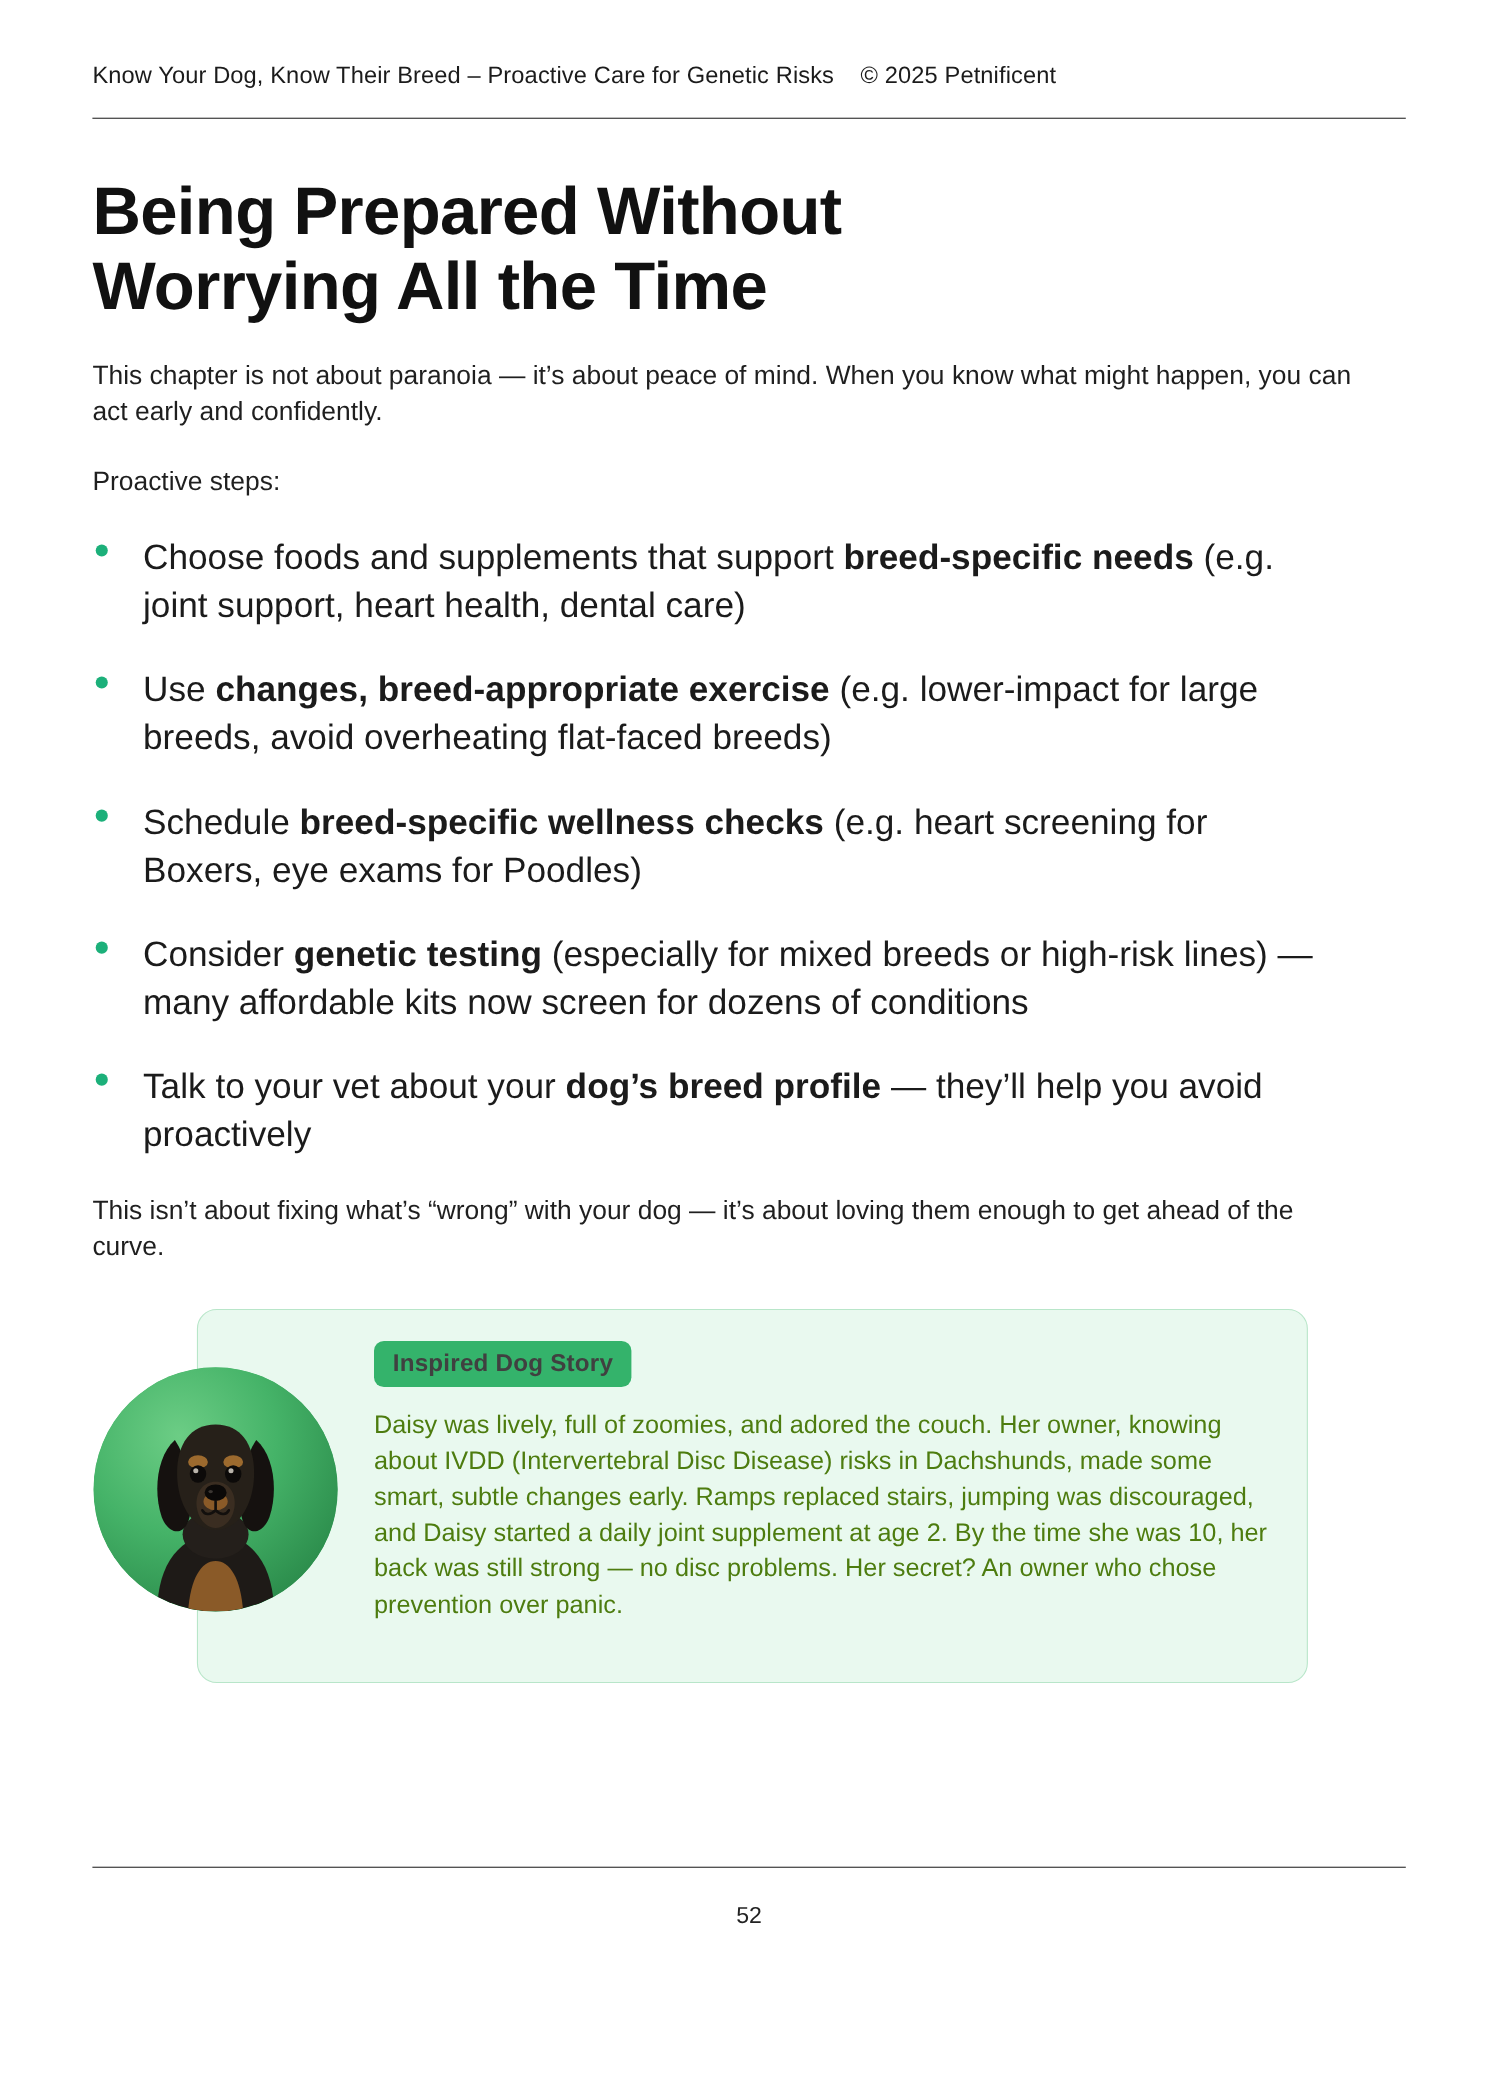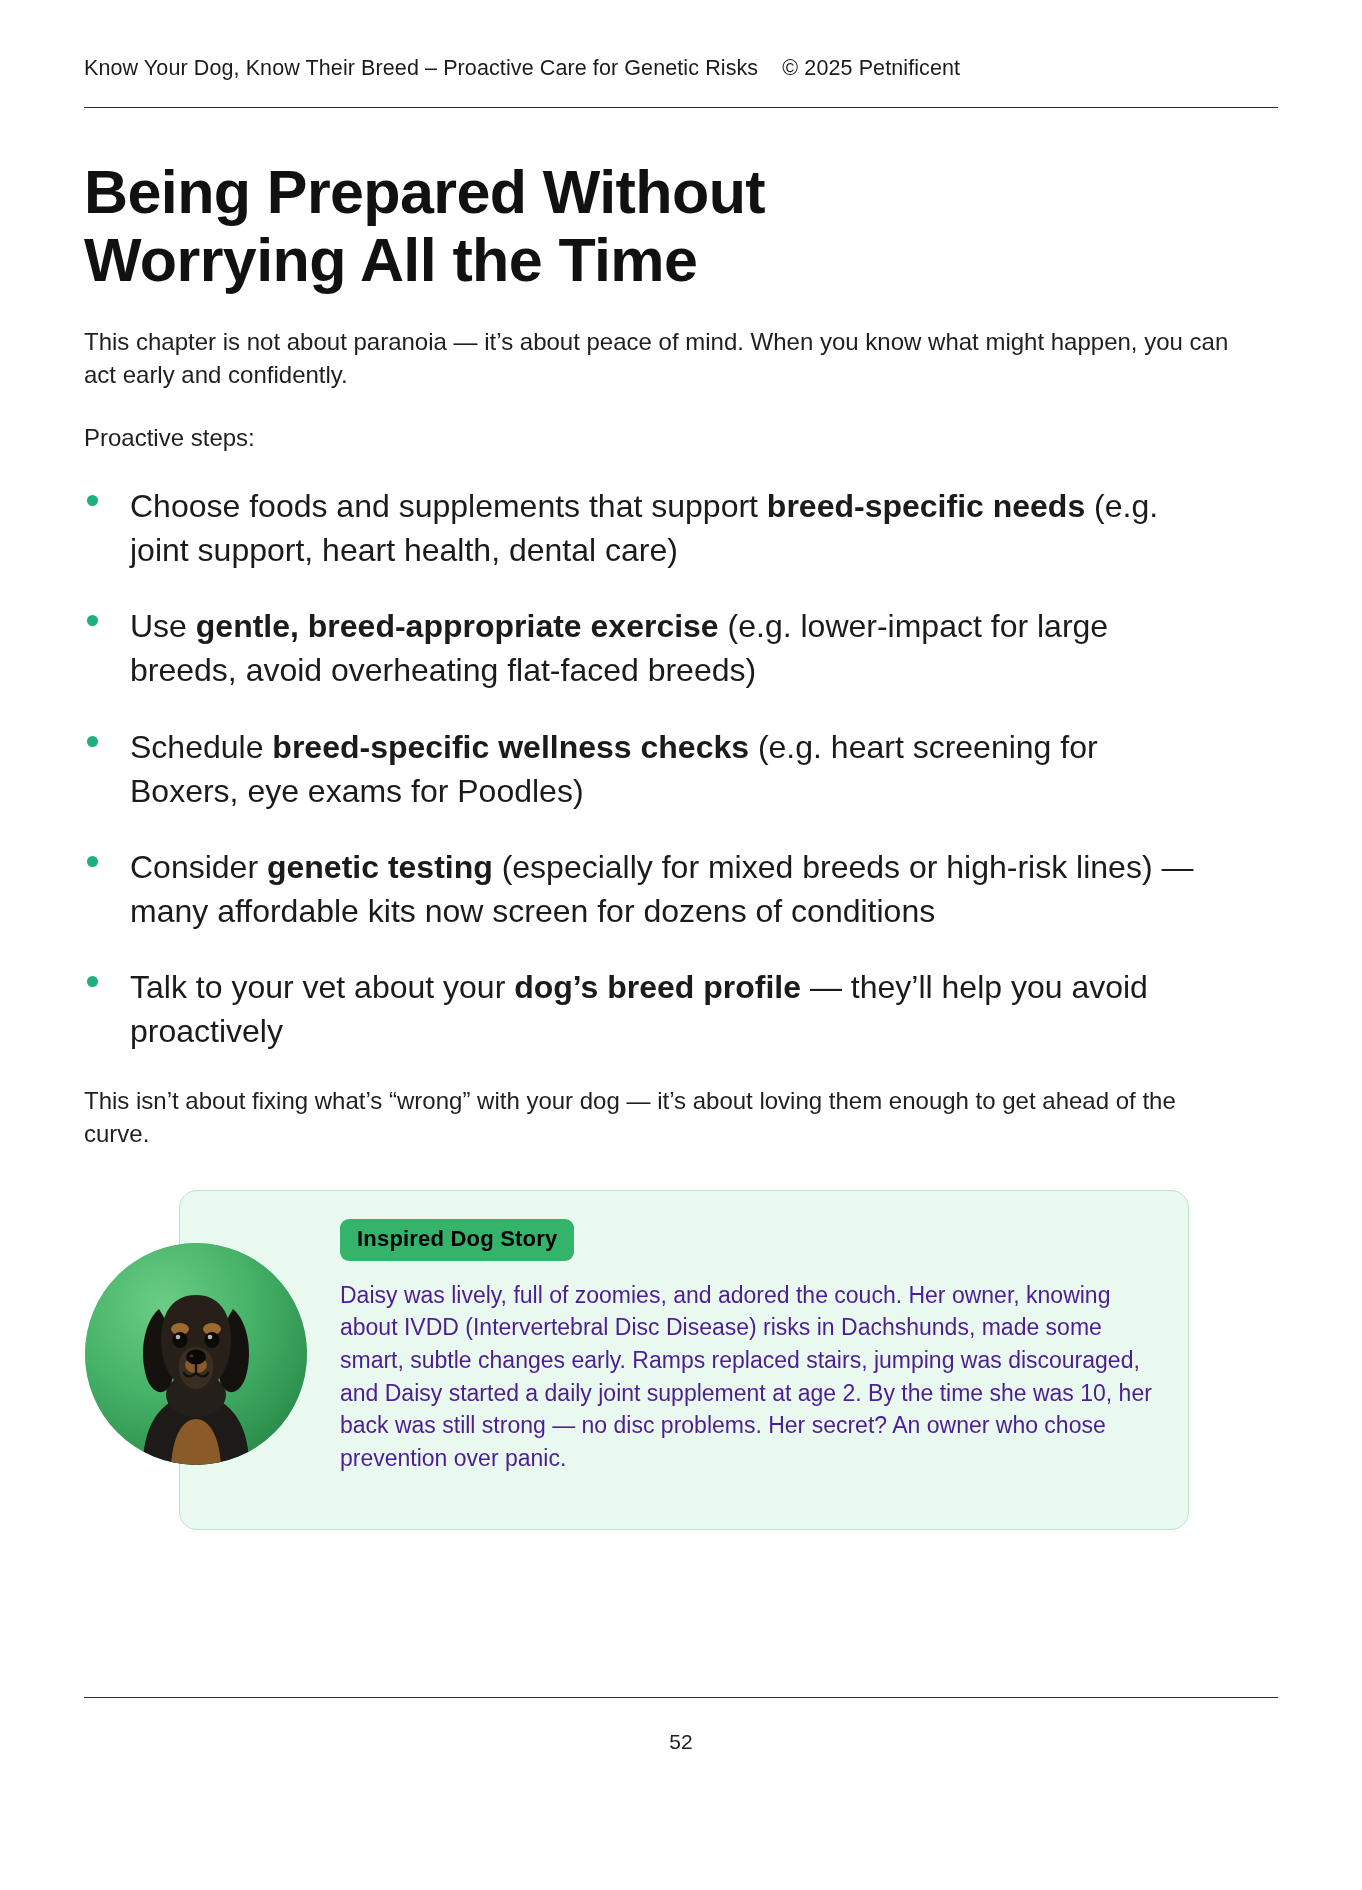--- a/index.html
+++ b/index.html
@@ -107,33 +107,33 @@
     width: 1010px;
     min-height: 340px;
     background: #e9f9ef;
     border: 1.5px solid #b8e6c9;
     border-radius: 18px;
     padding: 28px 34px 32px 160px;
   }
   .story-badge {
     display: inline-block;
     background: #34b36b;
-    color: #000000;
+    color: #404040;
     font-size: 22px;
     font-weight: 800;
     letter-spacing: 0.2px;
     padding: 7px 17px 9px 17px;
     border-radius: 9px;
     text-align: center;
   }
   .story-text {
     margin: 18px 0 0 0;
     font-size: 23px;
     line-height: 1.42;
-    color: #4c1d95;
+    color: #4d7c0f;
   }
   .story-avatar {
     position: absolute;
     left: -95px;
     top: 52px;
     width: 222px;
     height: 222px;
     border-radius: 50%;
     overflow: hidden;
     background: radial-gradient(circle at 35% 28%, #64c97f 0%, #44b368 45%, #2c8c4c 100%);
@@ -168,21 +168,21 @@
 
   <p class="body">Proactive steps:</p>
 
   <ul class="bullets">
     <li>
       <span class="dot"></span>
       <span>Choose foods and supplements that support </span><b>breed-specific needs</b><span> (e.g. joint support, heart health, dental care)</span>
     </li>
     <li>
       <span class="dot"></span>
-      <span>Use </span><b>gentle, breed-appropriate exercise</b><span> (e.g. lower-impact for large breeds, avoid overheating flat-faced breeds)</span>
+      <span>Use </span><b>changes, breed-appropriate exercise</b><span> (e.g. lower-impact for large breeds, avoid overheating flat-faced breeds)</span>
     </li>
     <li>
       <span class="dot"></span>
       <span>Schedule </span><b>breed-specific wellness checks</b><span> (e.g. heart screening for Boxers, eye exams for Poodles)</span>
     </li>
     <li>
       <span class="dot"></span>
       <span>Consider </span><b>genetic testing</b><span> (especially for mixed breeds or high-risk lines) — many affordable kits now screen for dozens of conditions</span>
     </li>
     <li>

